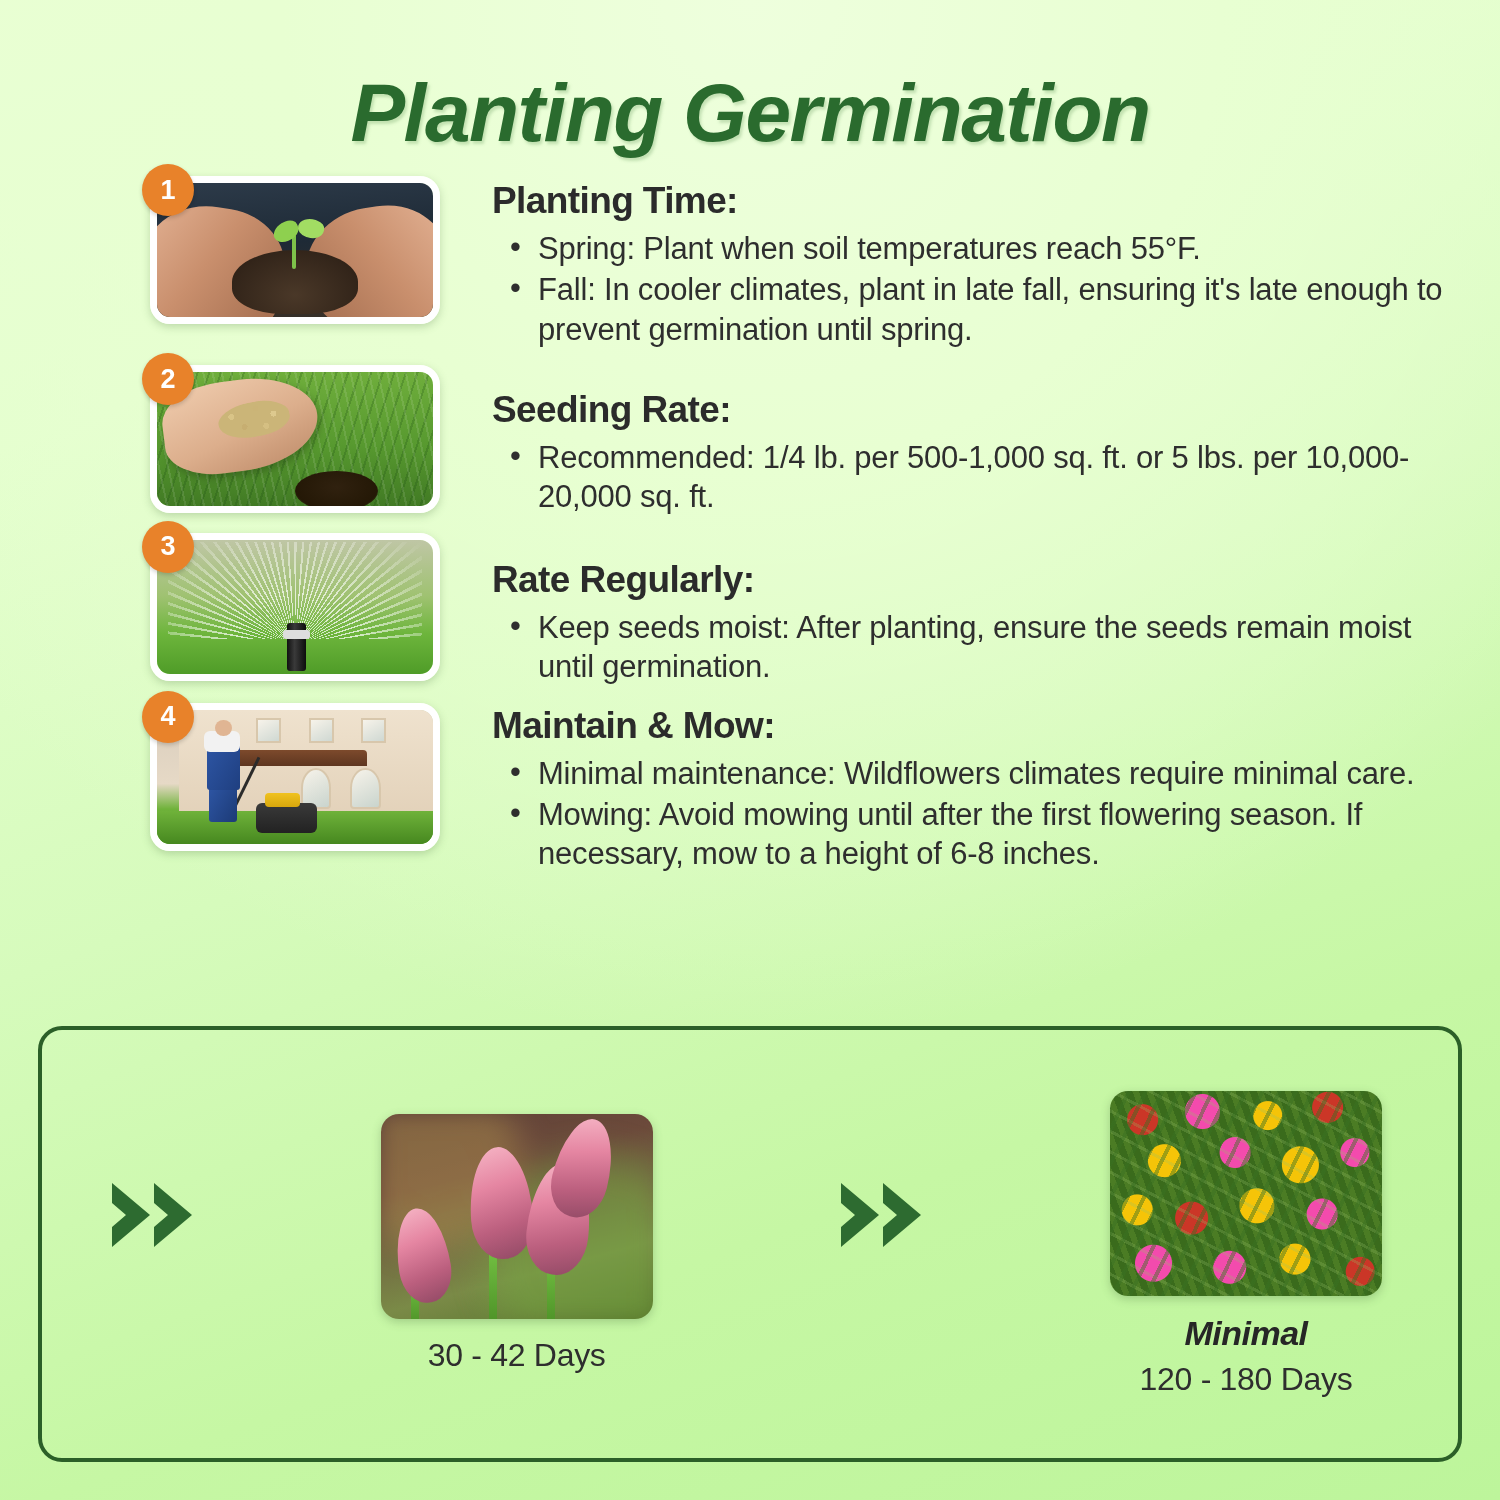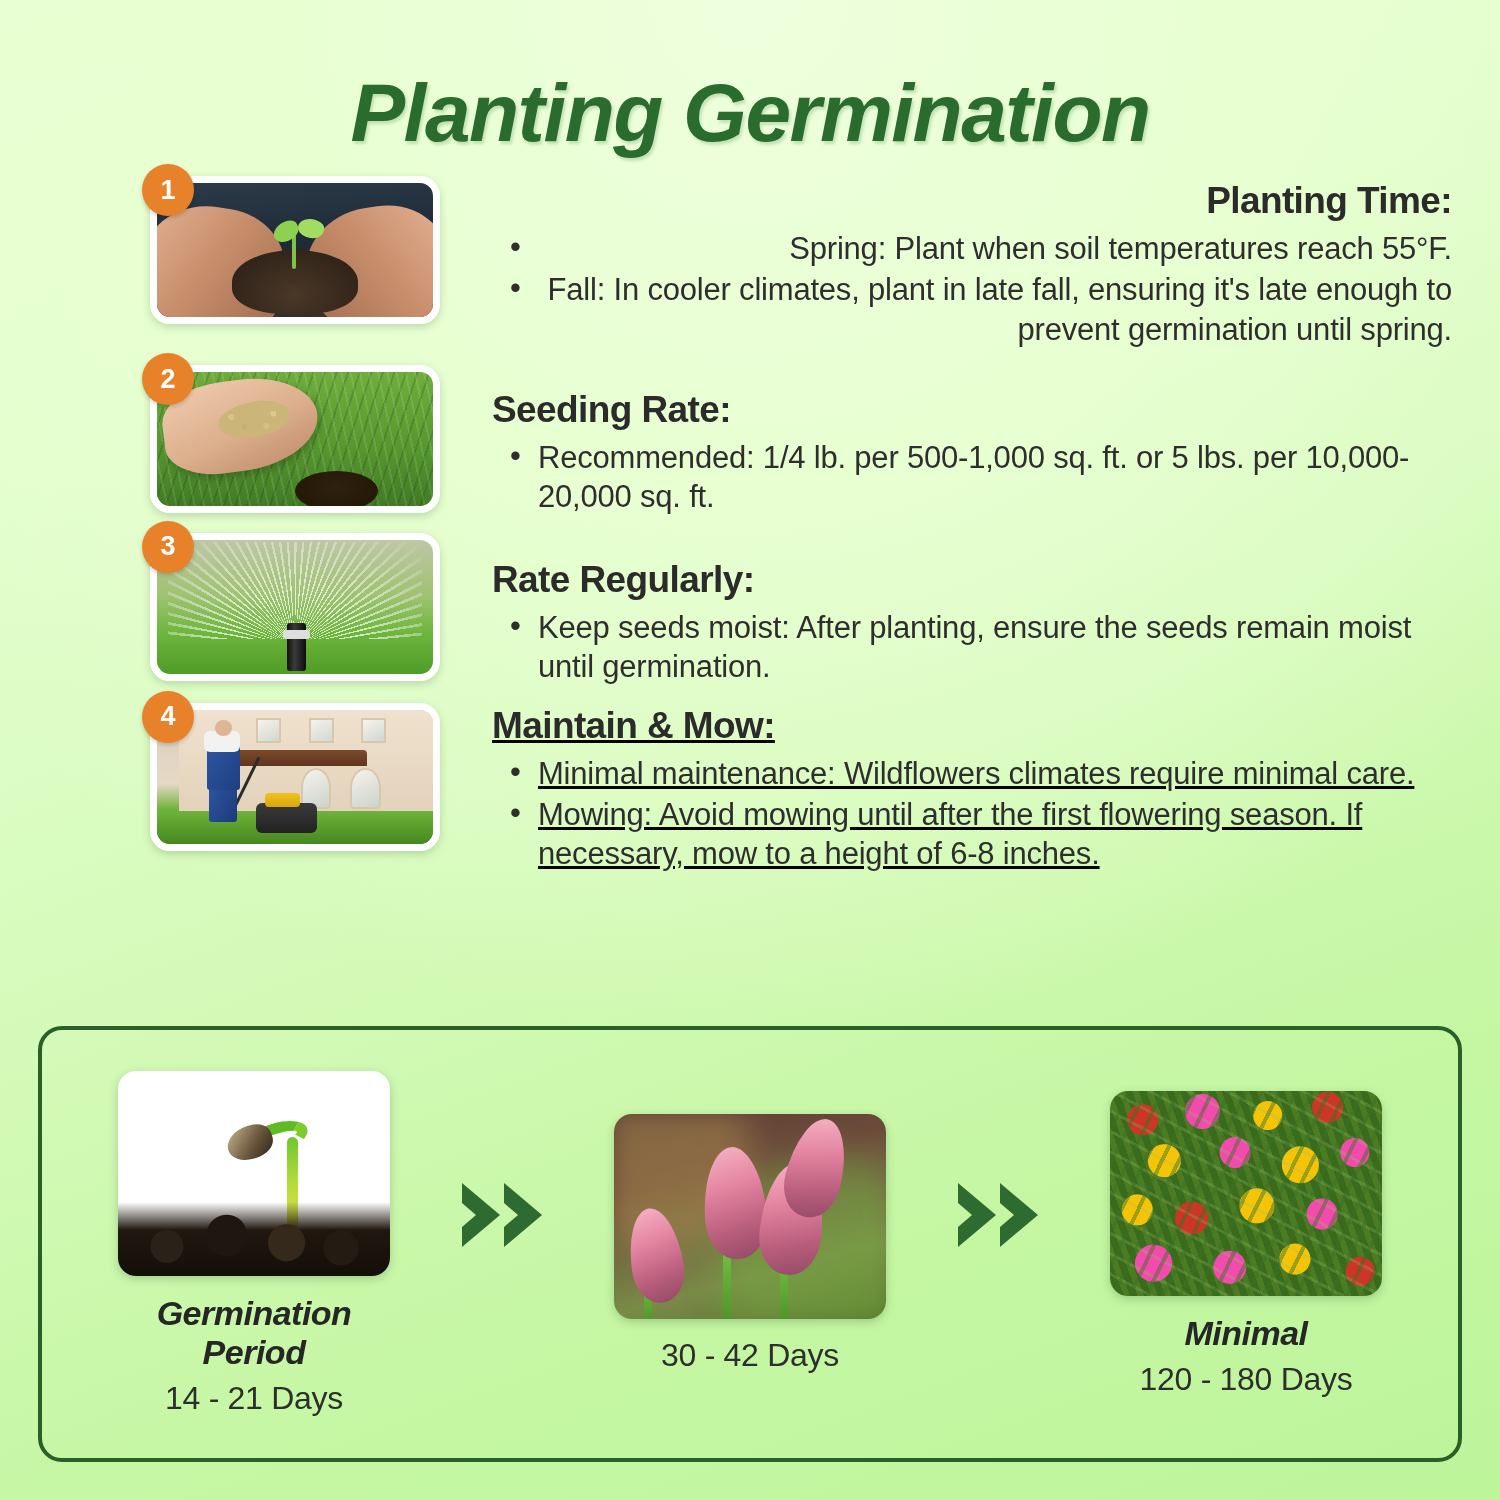--- a/index.html
+++ b/index.html
@@ -88,25 +88,25 @@
   }
   .bullets li::before {
     content:"•";
     position:absolute;
     left:18px; top:-2px;
     font-size:31px;
     color:#2E2E2E;
   }
 
   
-  .step.s1 .step-body { padding-top:4px;text-align:right; }
+  .step.s1 .step-body { padding-top:4px; }
   .step.s2 { margin-top:4px; }
   .step.s2 .step-body { padding-top:24px; }
   .step.s3 .step-body { padding-top:26px; }
-  .step.s4 .step-body { padding-top:2px;text-decoration:underline; }
+  .step.s4 .step-body { padding-top:2px; }
 
   
   .timeline {
     position:absolute;
     left:38px; right:38px;
     top:1026px;
     height:436px;
     border:4px solid #2B5F28;
     border-radius:24px;
     display:flex;
@@ -469,32 +469,20 @@
         <li>Minimal maintenance: Wildflowers climates require minimal care.</li>
         <li>Mowing: Avoid mowing until after the first flowering season. If necessary, mow to a height of 6-8 inches.</li>
       </ul>
     </div>
   </div>
 
 </div>
 
 <div class="timeline">
 
-  <div class="tl-item">
-    <div class="tl-img">
-      <div class="scene sc-germ">
-        <div class="shoot"></div>
-          <div class="hook"></div>
-          <div class="husk"></div>
-        <div class="soil2"></div>
-      </div>
-    </div>
-    <div class="tl-label">Germination Period</div>
-    <div class="tl-days">14 - 21 Days</div>
-  </div>
 
   <div class="chev">
     <svg width="96" height="76" viewBox="0 0 96 76" aria-hidden="true">
       <path d="M8 6 L46 38 L8 70 L8 50 L22 38 L8 26 Z" fill="#2D6B30"></path>
       <path d="M50 6 L88 38 L50 70 L50 50 L64 38 L50 26 Z" fill="#2D6B30"></path>
     </svg>
   </div>
 
   <div class="tl-item">
     <div class="tl-img">

